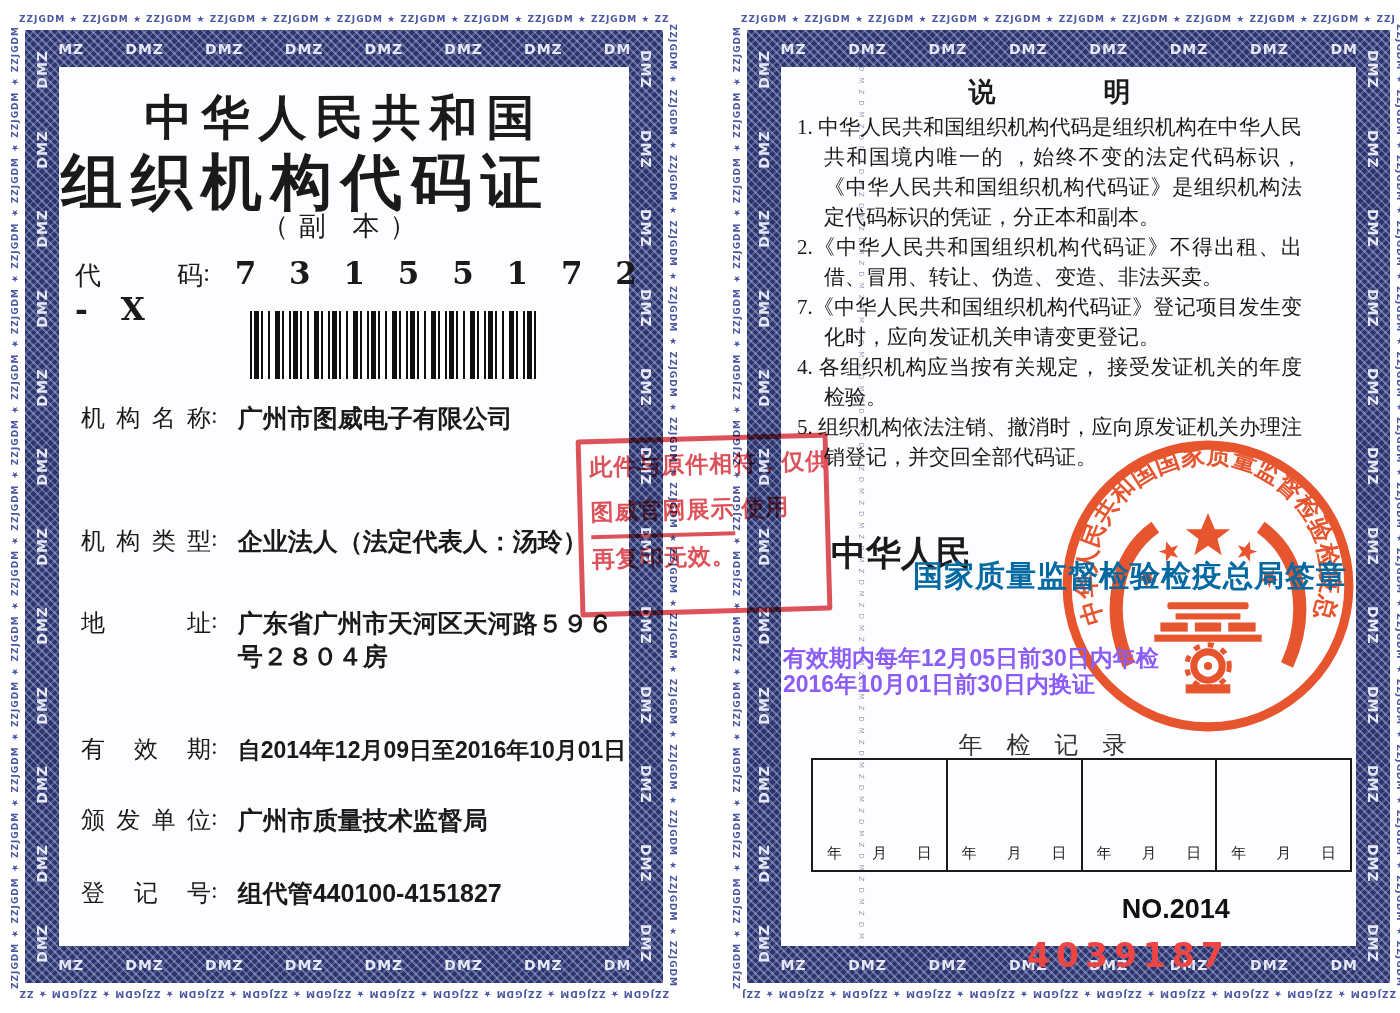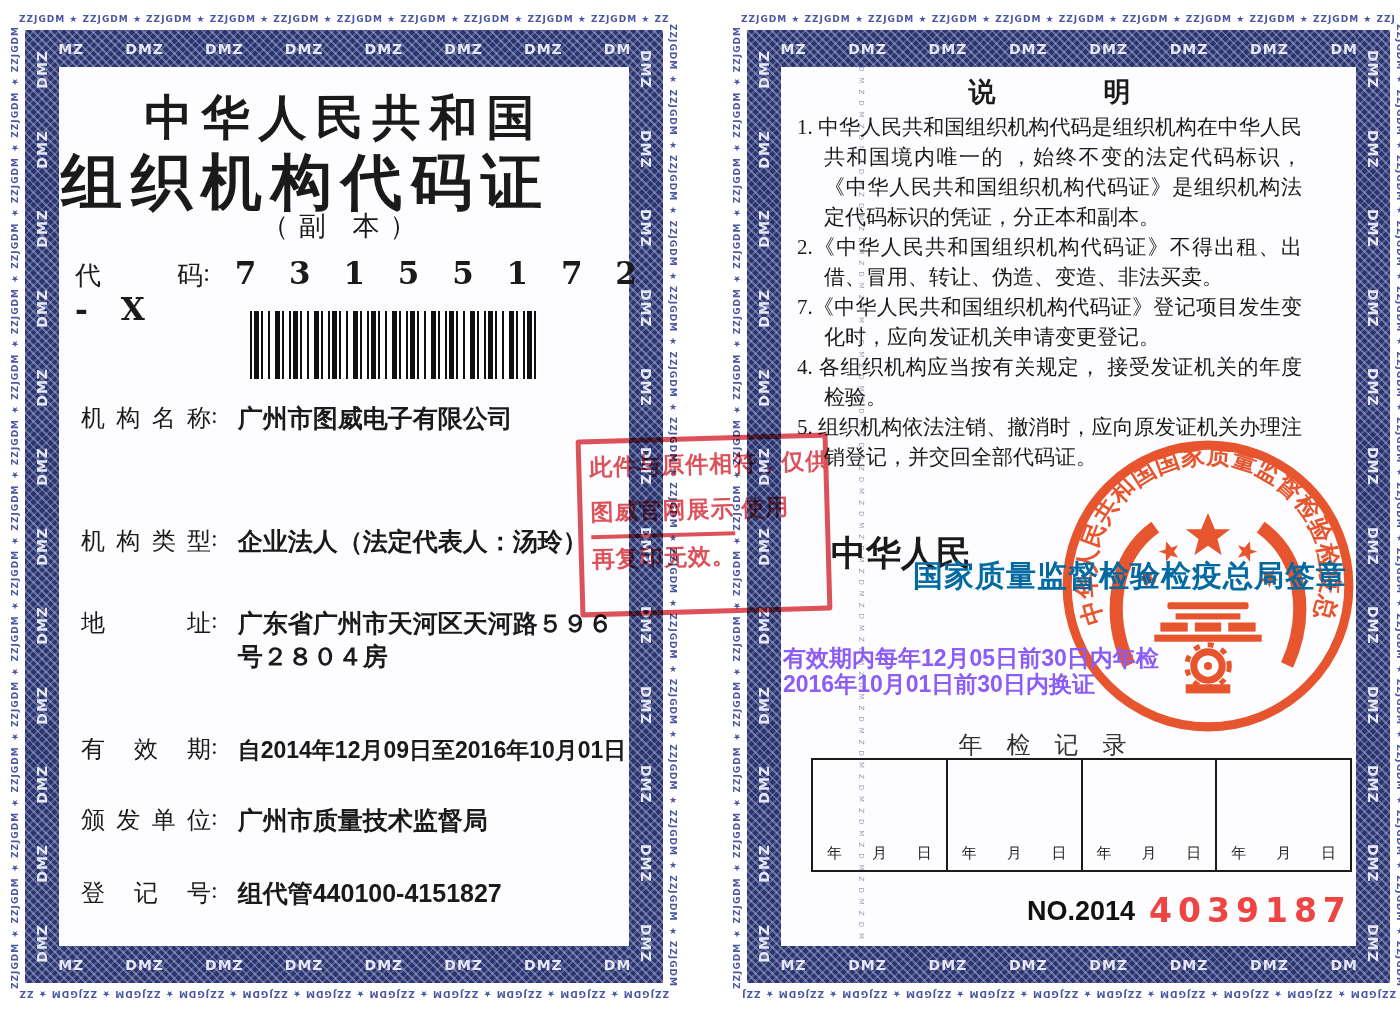--- a/index.html
+++ b/index.html
@@ -95,21 +95,21 @@
   .renewal{position:absolute;left:36px;top:615px;z-index:5;font-family:"Liberation Sans",sans-serif;
            font-weight:bold;font-size:23px;line-height:26px;color:#8b5cf6;white-space:nowrap;}
   .record-heading{position:absolute;left:50px;width:500px;top:699px;text-align:center;
                   font-size:24px;letter-spacing:9px;color:#333;z-index:5;}
   .record-table{position:absolute;left:64px;top:728px;width:537px;height:110px;
                 border:2px solid #1b1b1b;display:flex;z-index:5;background:rgba(255,255,255,.0);}
   .record-cell{flex:1;position:relative;border-left:2px solid #1b1b1b;}
   .record-cell:first-child{border-left:none;}
   .ymd{position:absolute;left:14px;right:14px;bottom:7px;display:flex;justify-content:space-between;
        font-size:15px;color:#222;}
-  .serial{position:absolute;left:280px;top:864px;display:flex;align-items:flex-end;gap:14px;z-index:5;}
+  .serial{position:absolute;left:280px;top:864px;display:flex;align-items:flex-end;gap:14px;z-index:5;flex-direction:column;}
   .serial-prefix{font-family:"Liberation Sans",sans-serif;font-size:27px;font-weight:600;color:#111;}
   .serial-number{font-family:"DejaVu Sans",sans-serif;font-size:33px;font-weight:bold;
                  letter-spacing:6px;color:#ef4444;line-height:1;}
 </style>
 </head>
 <body>
 
 <div class="canvas">
 
   <div class="wm" style="left:90px;top:130px;width:170px;height:90px;"></div>

